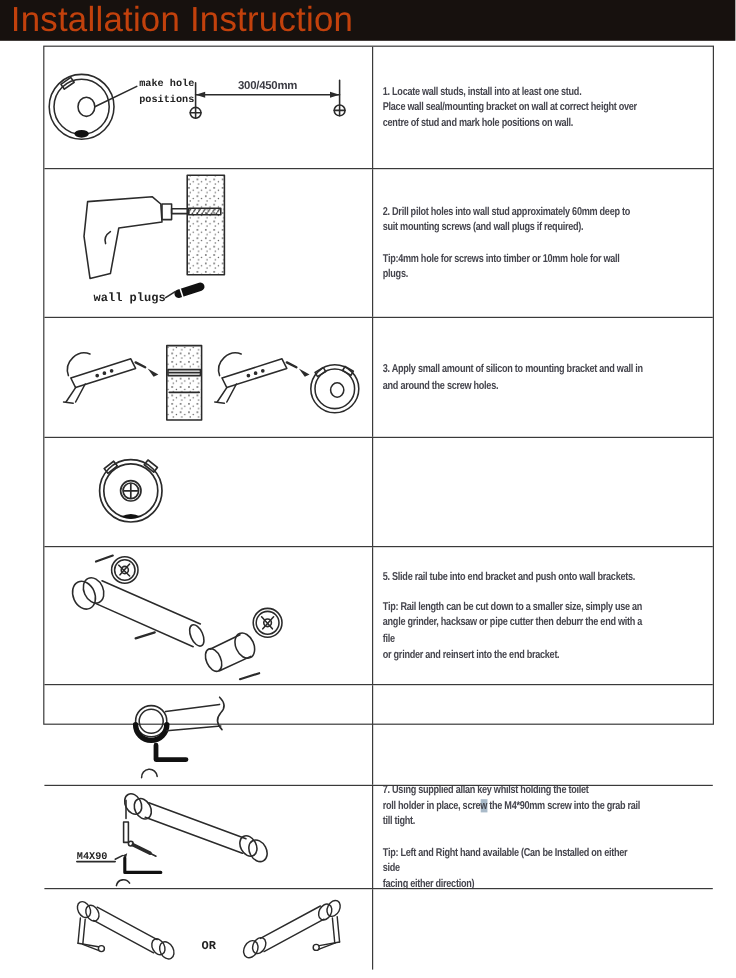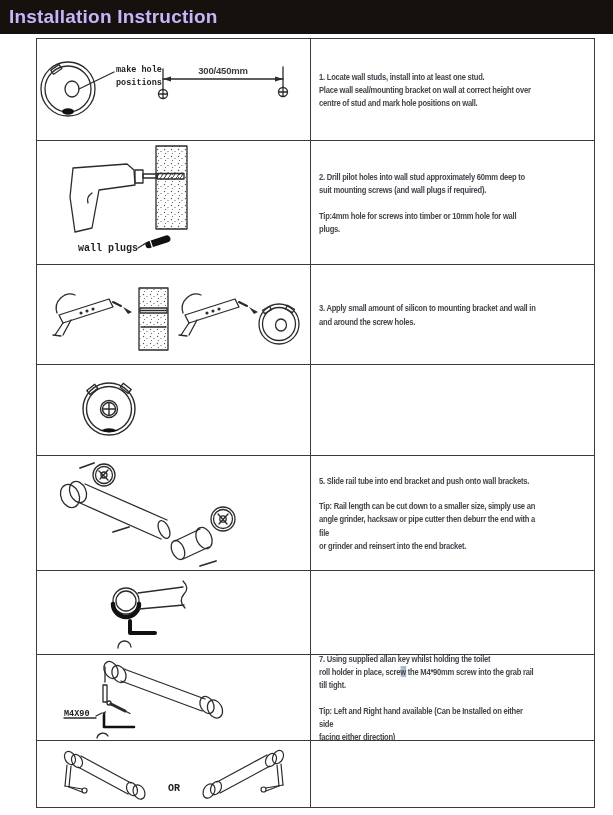--- a/index.html
+++ b/index.html
@@ -1,21 +1,21 @@
 <!DOCTYPE html>
 <html><head>
 <meta charset="utf-8">
 <style>
   html,body{margin:0;padding:0;background:#fff;}
   body{width:613px;height:815px;position:relative;font-family:"Liberation Sans",sans-serif;overflow:hidden;}
 
   .header{position:absolute;left:0;top:0;width:613px;height:34px;background:#17110e;display:flex;align-items:center;}
-  .header .title{color:#c4b5fd;font-size:19px;font-weight:bold;padding-left:9px;letter-spacing:0.2px;}
-
-  .itable{position:absolute;left:36px;top:38px;width:559px;height:770px;border:1.5px solid #3a3a3a;box-sizing:border-box;display:flex;flex-direction:column;}
+  .header .title{color:#c2410c;font-size:29px;font-weight:normal;padding-left:9px;letter-spacing:0.2px;}
+
+  .itable{position:absolute;left:36px;top:38px;width:559px;height:566px;border:1.5px solid #3a3a3a;box-sizing:border-box;display:flex;flex-direction:column;}
   .irow{display:flex;border-bottom:1px solid #3a3a3a;box-sizing:border-box;}
   .irow:last-child{border-bottom:none;}
   .cell-ill{width:274px;border-right:1px solid #3a3a3a;box-sizing:border-box;overflow:hidden;}
   .cell-ill svg{display:block;}
   .cell-txt{flex:1;display:flex;align-items:center;overflow:hidden;}
   .cell-txt.top{align-items:flex-start;padding-top:10px;}
   .txt-inner{width:352px;transform:scaleX(0.8);transform-origin:0 50%;padding-left:10px;box-sizing:border-box;}
   .txt-inner p{margin:0;font-size:9.5px;font-weight:bold;letter-spacing:-0.3px;line-height:1.4;color:#45454d;white-space:pre-line;}
   .txt-inner p.tip{margin-top:12px;}
   .hl{background:#a9bac9;}

